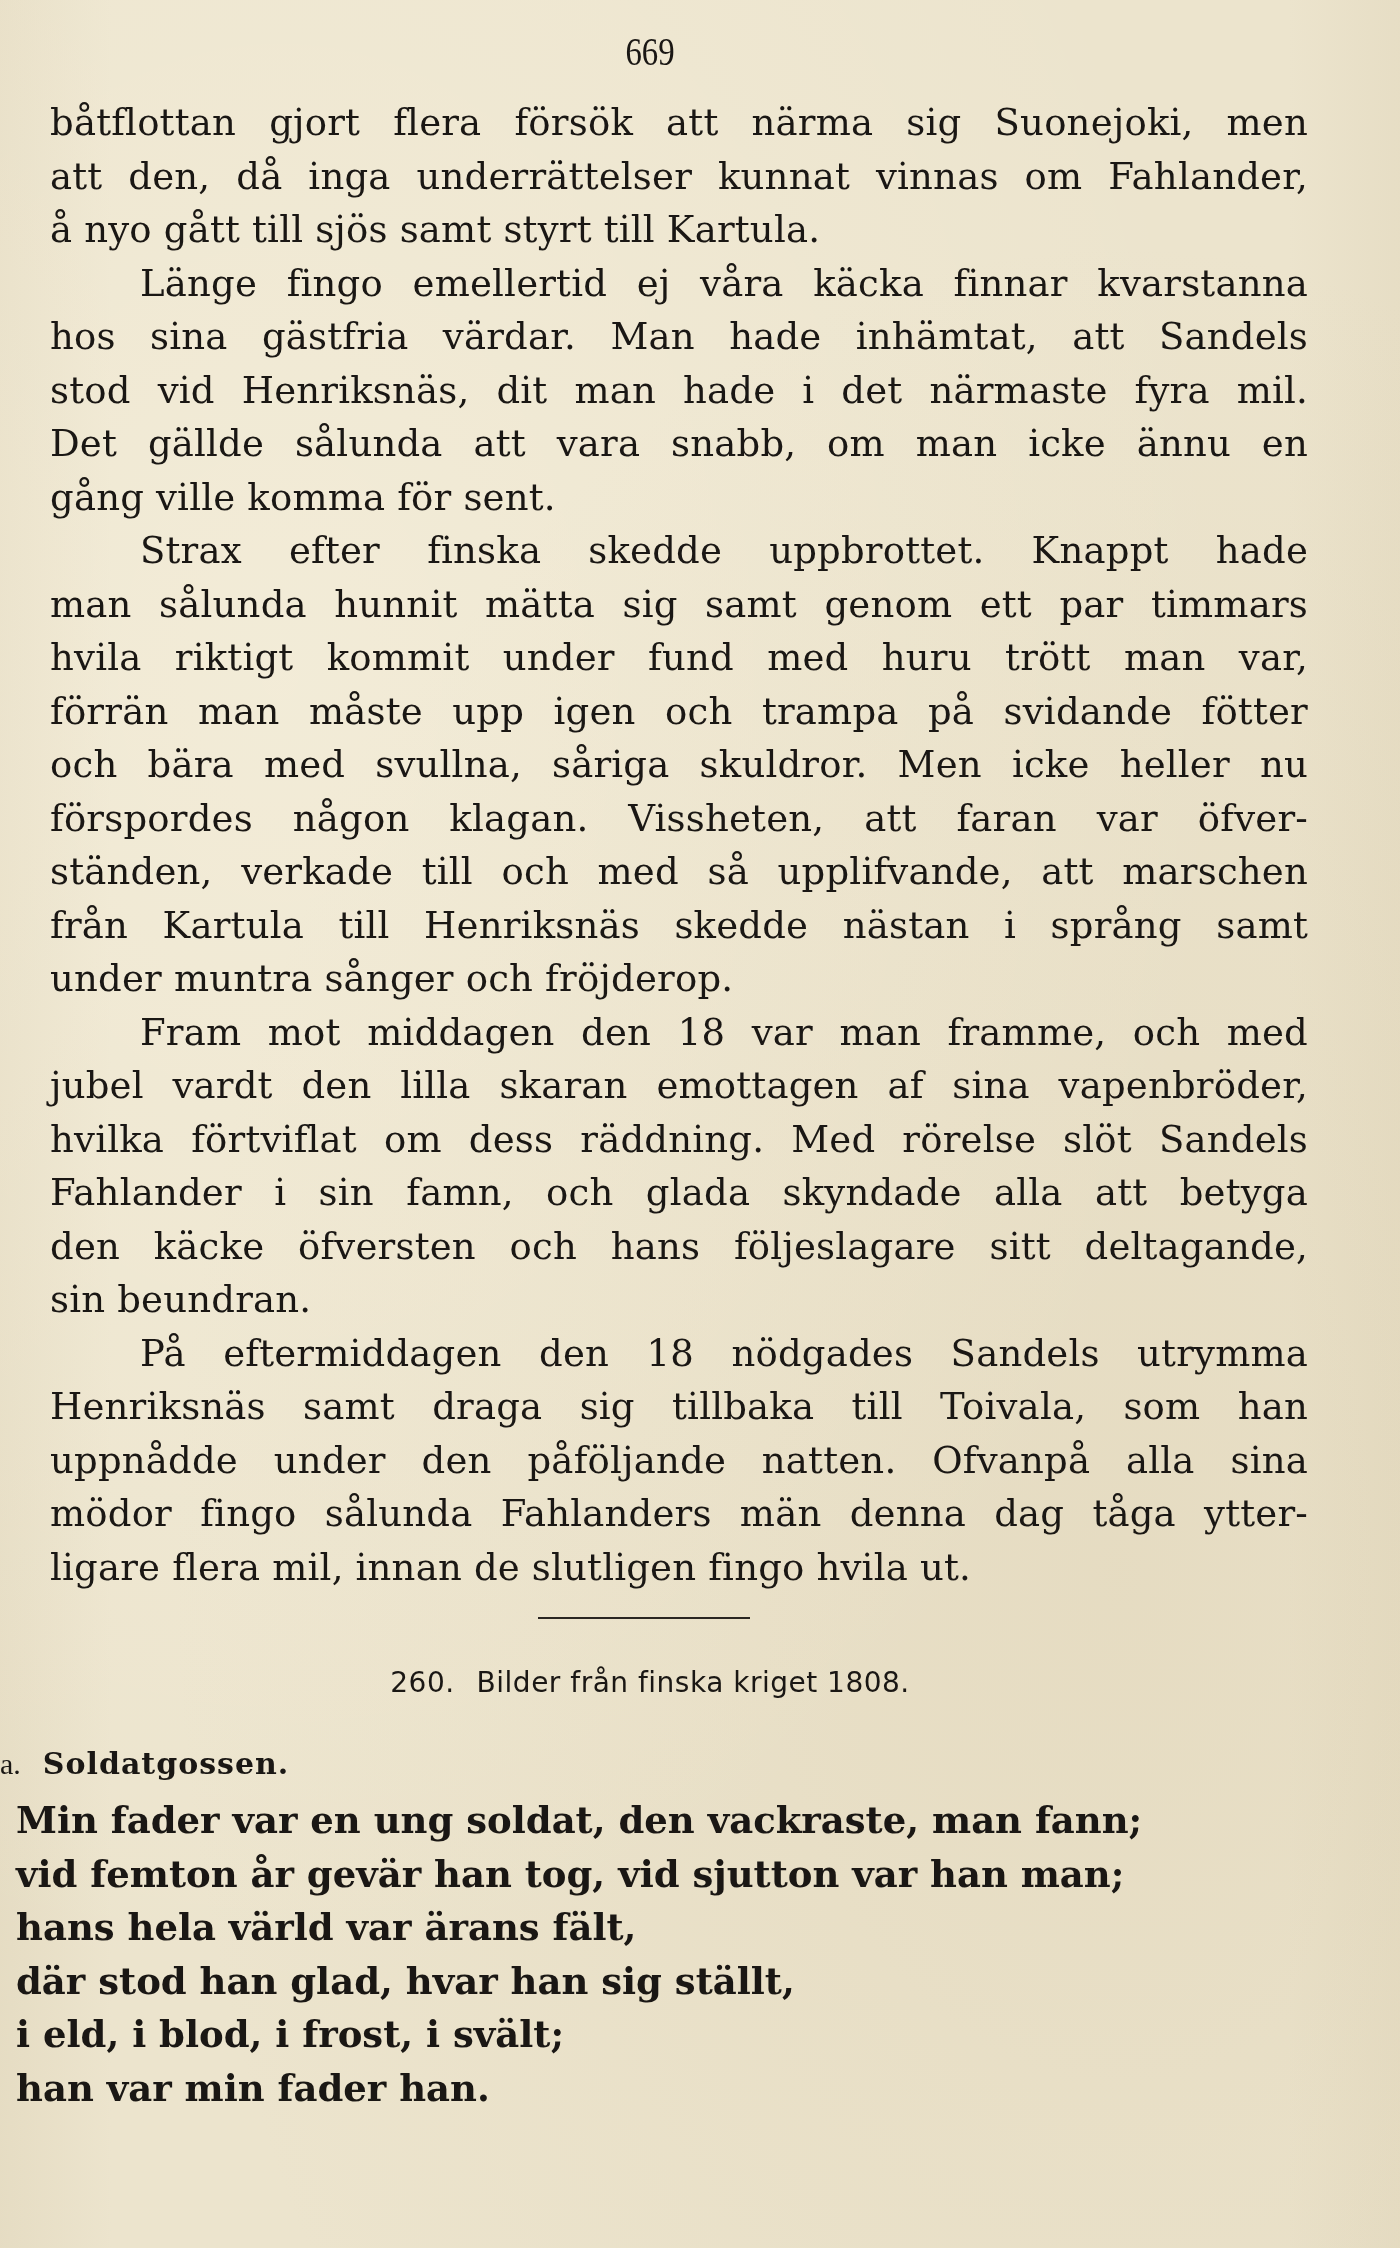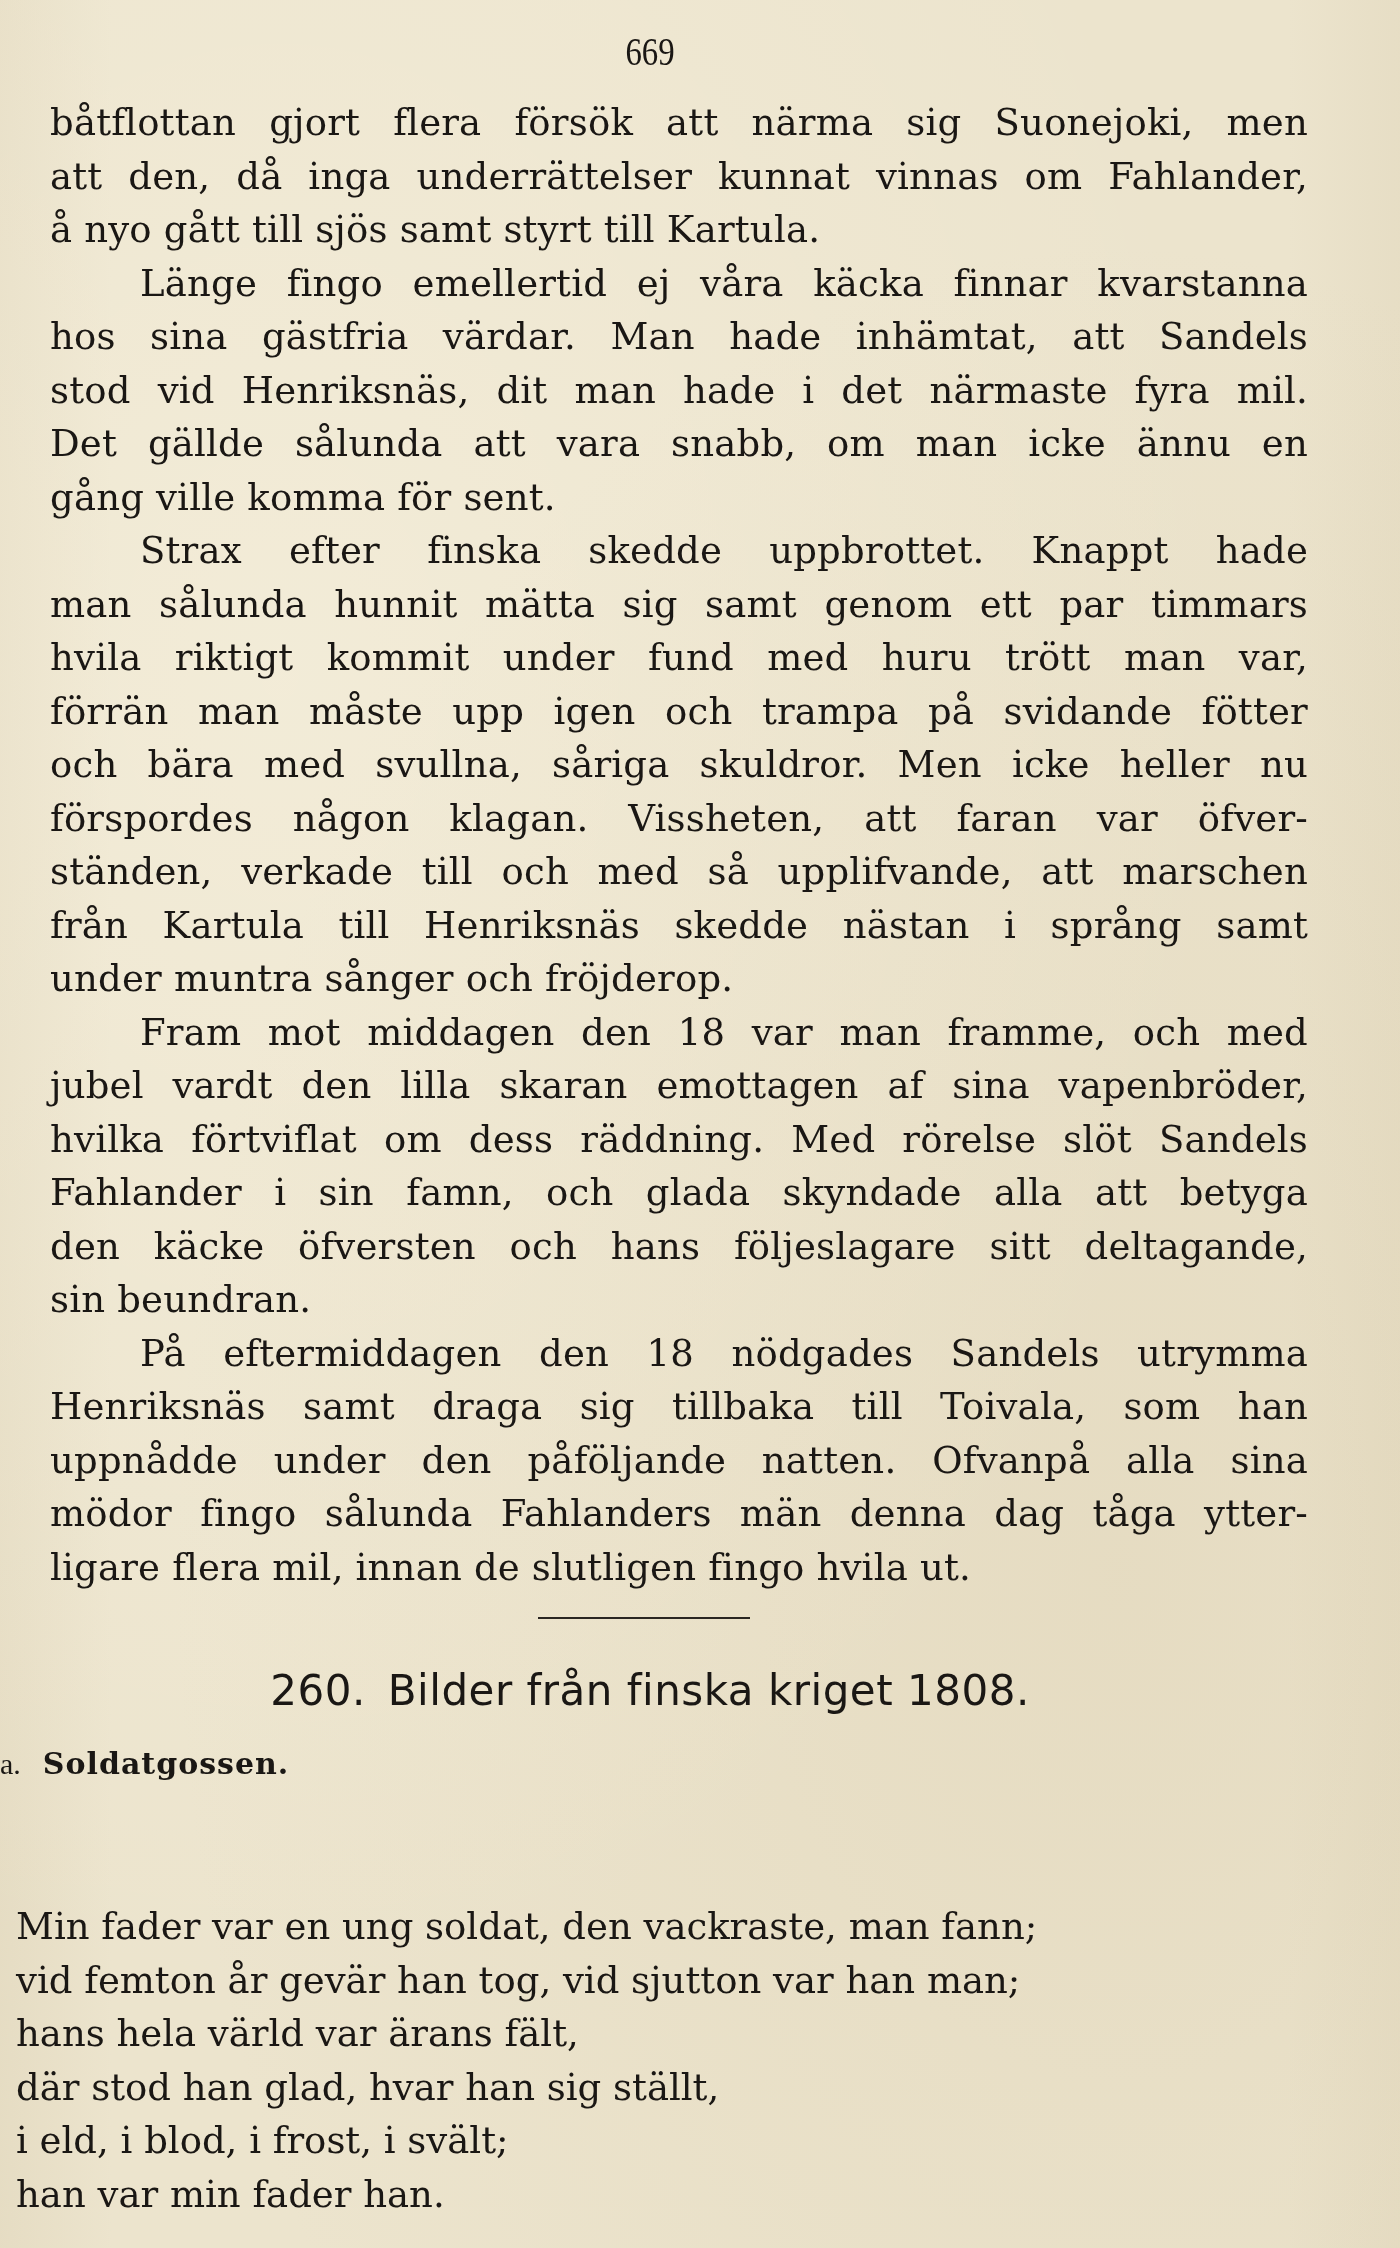--- a/index.html
+++ b/index.html
@@ -68,21 +68,21 @@
     height: 2px;
     background: #2a2622;
   }
   .section-title {
     position: absolute;
     top: 1666px;
     left: 0;
     width: 1300px;
     text-align: center;
     font-family: "DejaVu Sans", "Liberation Sans", sans-serif;
-    font-size: 42px;
+    font-size: 28px;
     letter-spacing: 0.5px;
   }
   .section-title .num {
     margin-right: 22px;
   }
   .subtitle {
     position: absolute;
     top: 1746px;
     left: 0;
     width: 1300px;
@@ -93,22 +93,23 @@
     font-family: "Liberation Serif", serif;
     margin-right: 22px;
   }
   .subtitle .name {
     font-family: "DejaVu Serif", serif;
     font-weight: bold;
     letter-spacing: 1px;
   }
   .poem {
     position: absolute;
-    top: 1900px;
+    top: 1794px;
     left: 16px;
+    font-weight: bold;
   }
   .poem .vline {
     display: block;
     height: 53.5px;
     line-height: 53.5px;
     font-size: 37px;
     white-space: nowrap;
   }
 </style>
 </head>

